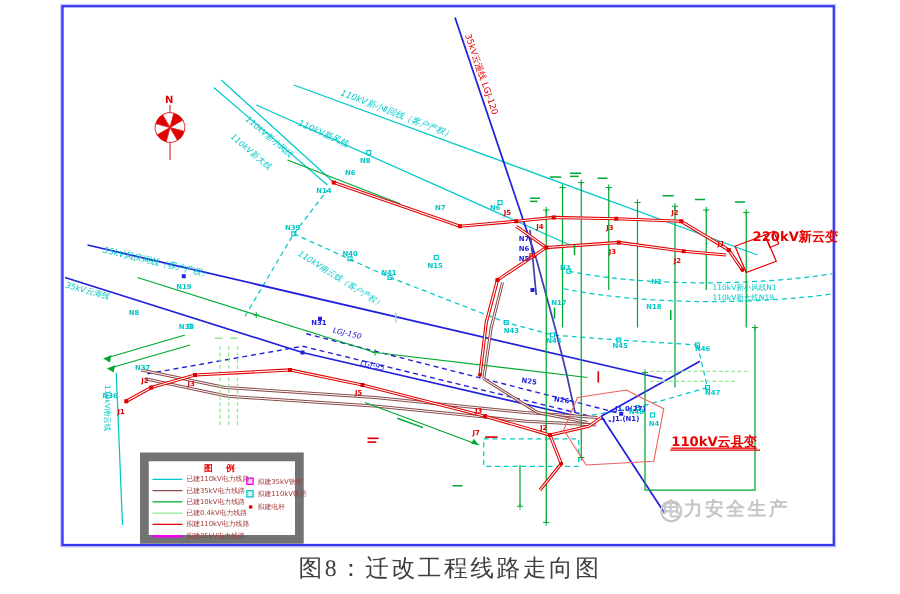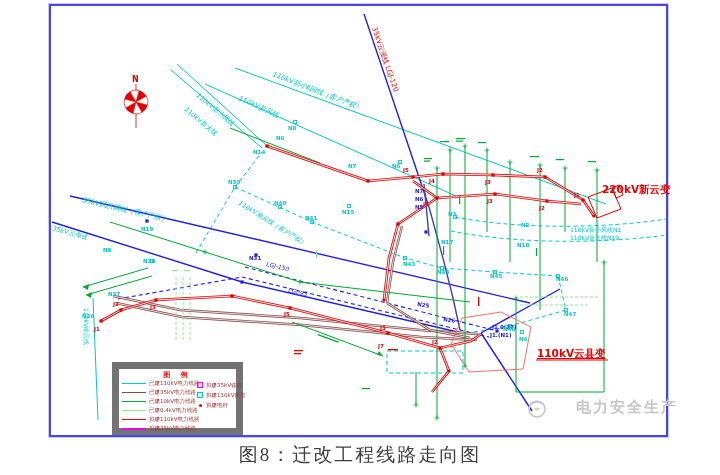--- a/index.html
+++ b/index.html
@@ -31,21 +31,21 @@
   .lrow{display:flex;align-items:center;height:9px;}
   .lswatch{width:24px;margin-right:3px;flex:none;}
   .llabel{font-size:5.5px;color:#a03838;white-space:nowrap;transform-origin:left center;}
   .srow{display:flex;align-items:center;height:10px;}
   .ssym{width:8px;margin-right:2px;flex:none;display:flex;justify-content:center;}
   
   .caption{position:absolute;left:0;top:442px;width:720px;text-align:center;
            font-family:"Liberation Serif",serif;font-size:19px;color:#3f3f3f;letter-spacing:2px;}
   
   .watermark{position:absolute;left:526px;top:398px;display:flex;align-items:center;}
-  .wm-text{font-size:15px;font-weight:bold;color:#c6c6c6;letter-spacing:2px;margin-left:4px;padding-left:46px;}
+  .wm-text{font-size:15px;font-weight:bold;color:#c6c6c6;letter-spacing:2px;margin-left:4px;}
 </style>
 </head>
 <body>
 
 <div class="page">
 
   <svg id="diagram" width="720" height="475" viewBox="0 0 720 475">
 
     <rect x="50" y="5" width="617" height="431" fill="none" stroke="#c9c9fa" stroke-width="4"></rect>
     <rect x="50" y="5" width="617" height="431" fill="#ffffff" stroke="#3535ec" stroke-width="1.8"></rect>

